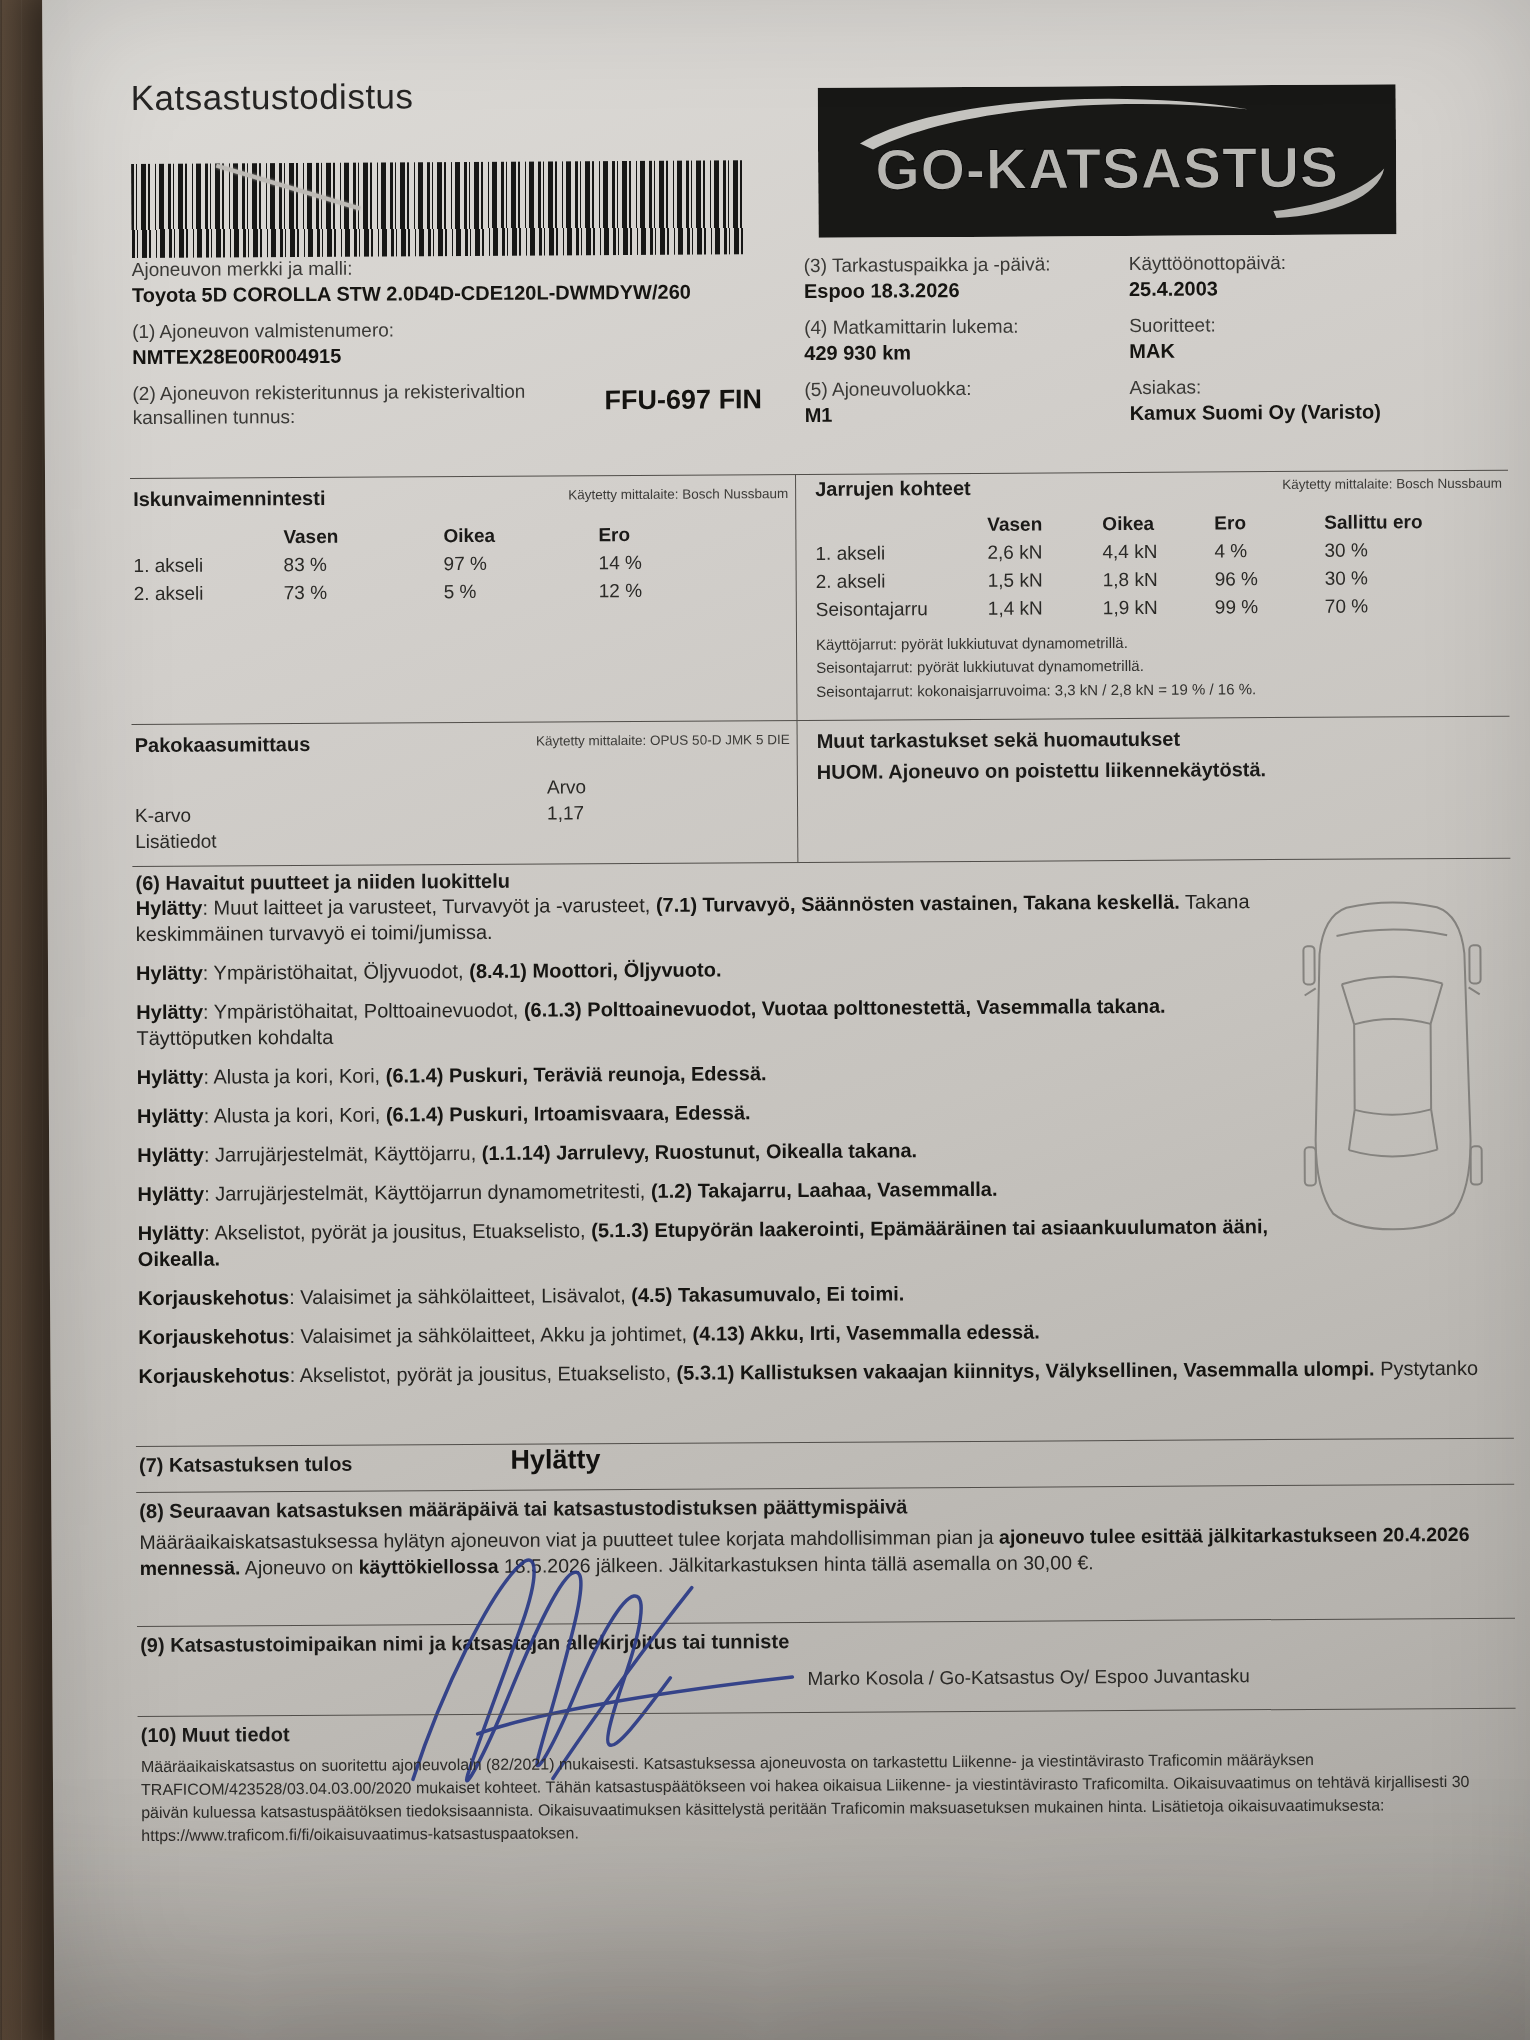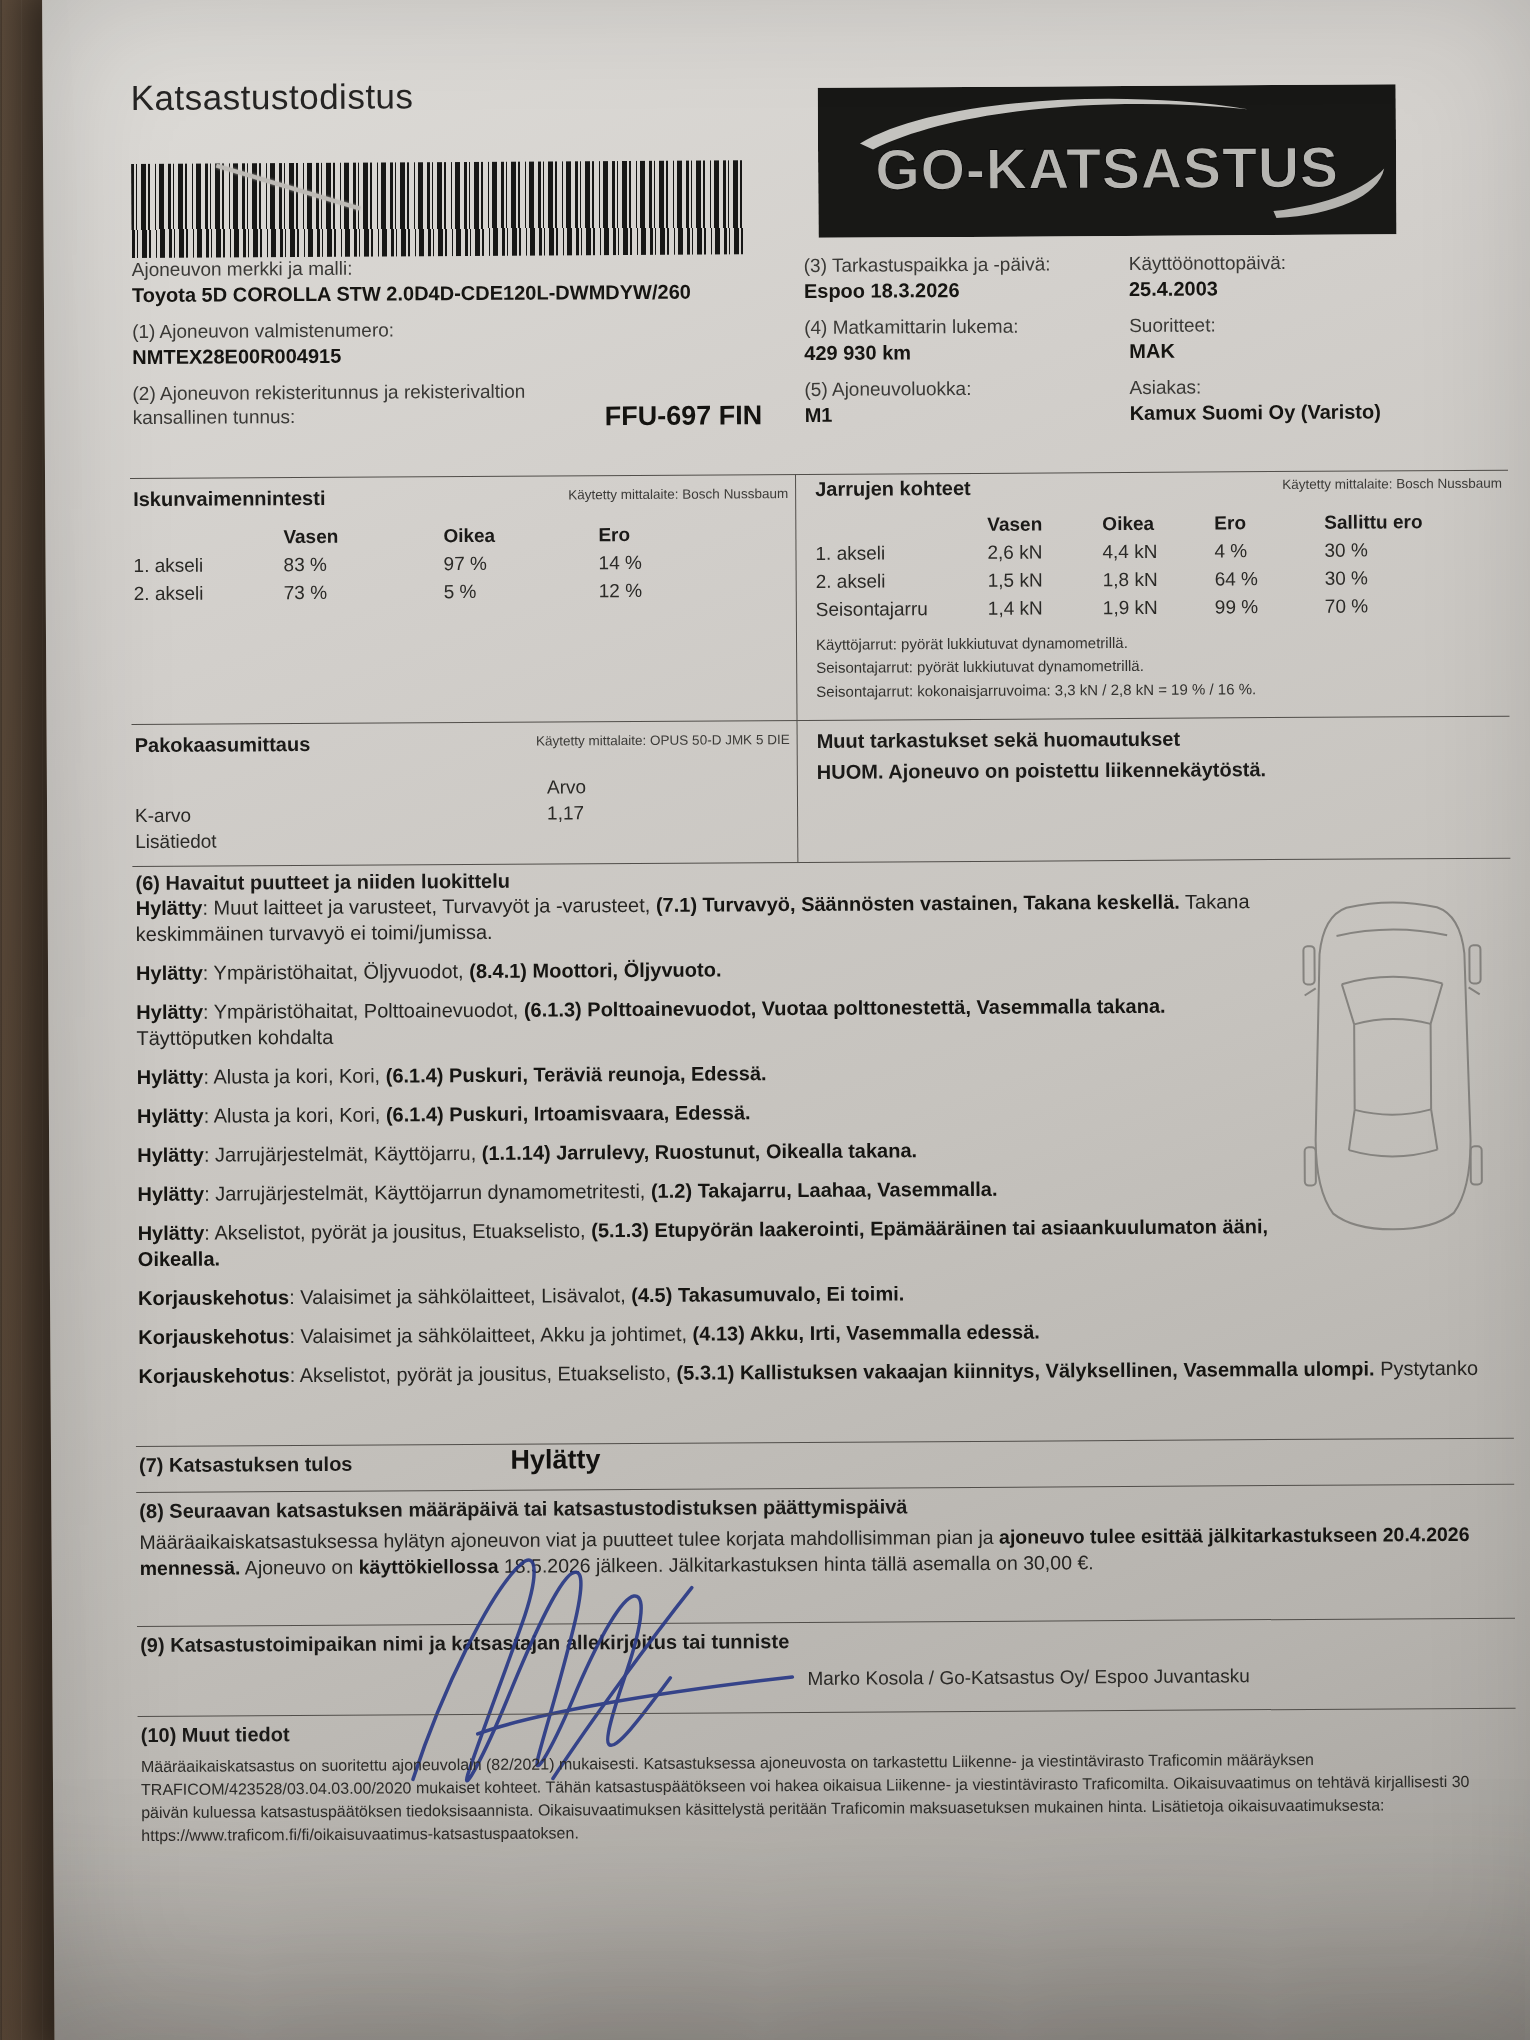--- a/index.html
+++ b/index.html
@@ -37,21 +37,21 @@
   .scratch{left:170px;top:200px;width:150px;height:4px;background:#bdbab5;transform:rotate(17deg);box-shadow:0 0 3px #bdbab5;}
   .logo{left:775px;top:106px;width:578px;height:150px;}
   .hr{left:85px;right:42px;border-top:1.6px solid #514e4a;height:0;}
   .hr1{top:492px}.hr2{top:738px}.hr3{top:880px}.hr7{top:1460px}.hr8{top:1506px}.hr9{top:1640px}.hr10{top:1730px}
   .vdiv{left:750px;top:492px;height:388px;border-left:1.6px solid #514e4a;width:0;}
   .info-grid{left:88px;top:272px;right:48px;display:grid;grid-template-columns:672px 325px 1fr;grid-auto-rows:minmax(62px,auto);}
   .lbl{font-size:19px;color:#3a3936;line-height:1.25;}
   .val{font-size:20px;font-weight:bold;color:#161512;line-height:1.3;}
   .cell{padding-bottom:8px;}
   .reg-cell{position:relative;}
-  .reg-plate{position:absolute;left:472px;top:22px;font-size:27px;font-weight:bold;color:#141310;text-align:center;}
+  .reg-plate{position:absolute;left:472px;top:6px;font-size:27px;font-weight:bold;color:#141310;text-align:center;}
   .panel-head{display:flex;justify-content:space-between;align-items:flex-start;}
   .panel-title{font-size:20px;font-weight:bold;color:#1b1a18;}
   .device{font-size:13.5px;color:#3c3b38;margin-top:2px;text-align:right;}
   .shock-panel{left:88px;top:502px;width:655px;}
   .stable{display:grid;grid-template-columns:150px 160px 155px 1fr;font-size:19px;color:#2b2a27;margin-top:16px;row-gap:6px;}
   .stable .h{font-weight:bold;color:#1b1a18;}
   .brake-panel{left:770px;top:496px;right:48px;}
   .btable{display:grid;grid-template-columns:172px 115px 112px 110px 1fr;font-size:19px;color:#2b2a27;margin-top:14px;row-gap:6px;}
   .btable .h{font-weight:bold;color:#1b1a18;}
   .bnotes{margin-top:12px;font-size:15px;color:#33322f;line-height:1.55;}
@@ -172,21 +172,21 @@
 
       <div>1. akseli</div>
       <div>2,6 kN</div>
       <div>4,4 kN</div>
       <div>4 %</div>
       <div>30 %</div>
 
       <div>2. akseli</div>
       <div>1,5 kN</div>
       <div>1,8 kN</div>
-      <div>64 %</div>
+      <div>96 %</div>
       <div>30 %</div>
 
       <div>Seisontajarru</div>
       <div>1,4 kN</div>
       <div>1,9 kN</div>
       <div>99 %</div>
       <div>70 %</div>
     </div>
     <div class="bnotes">
       <div>Käyttöjarrut: pyörät lukkiutuvat dynamometrillä.</div>

